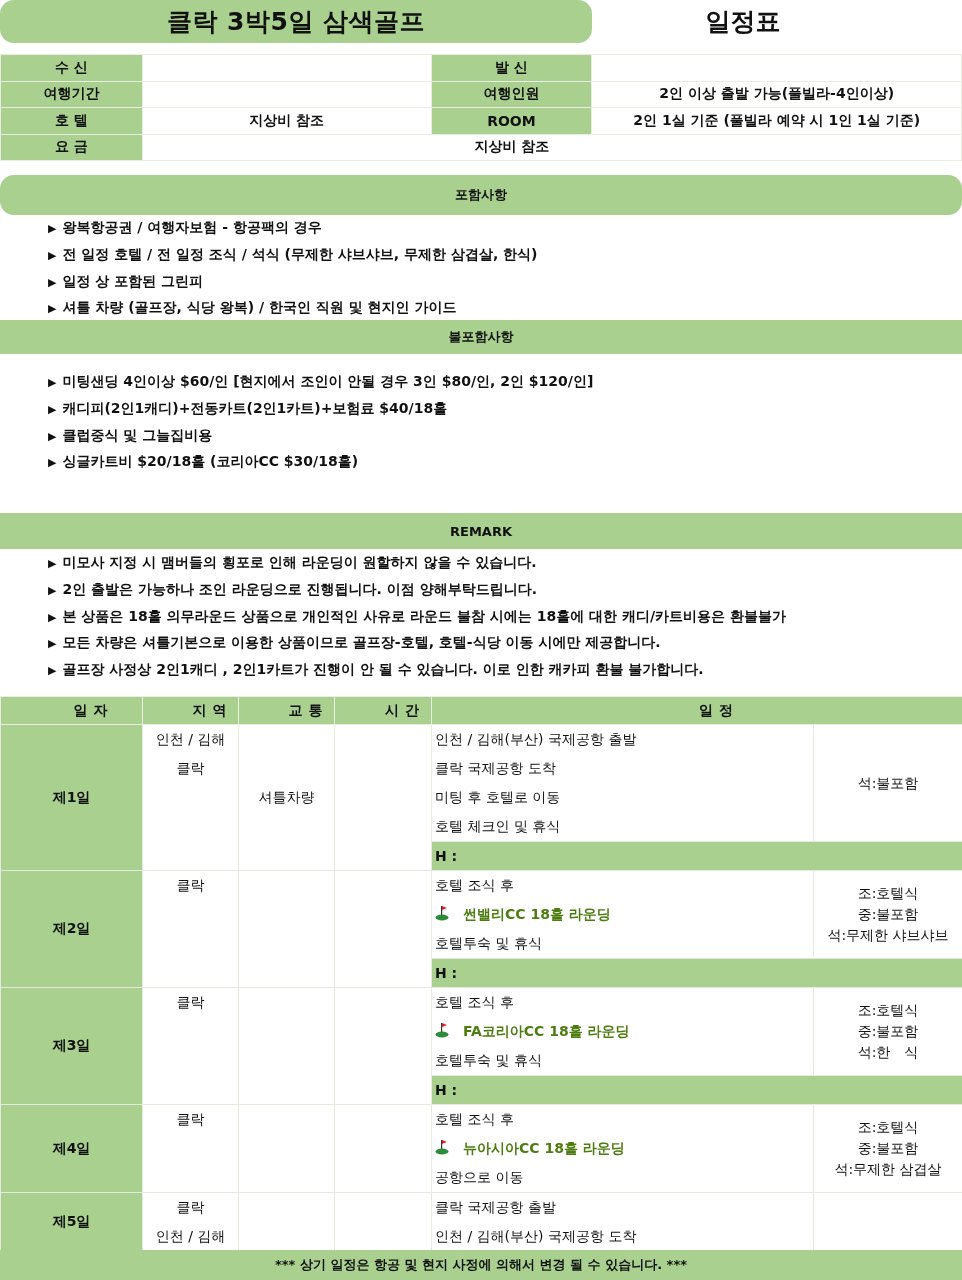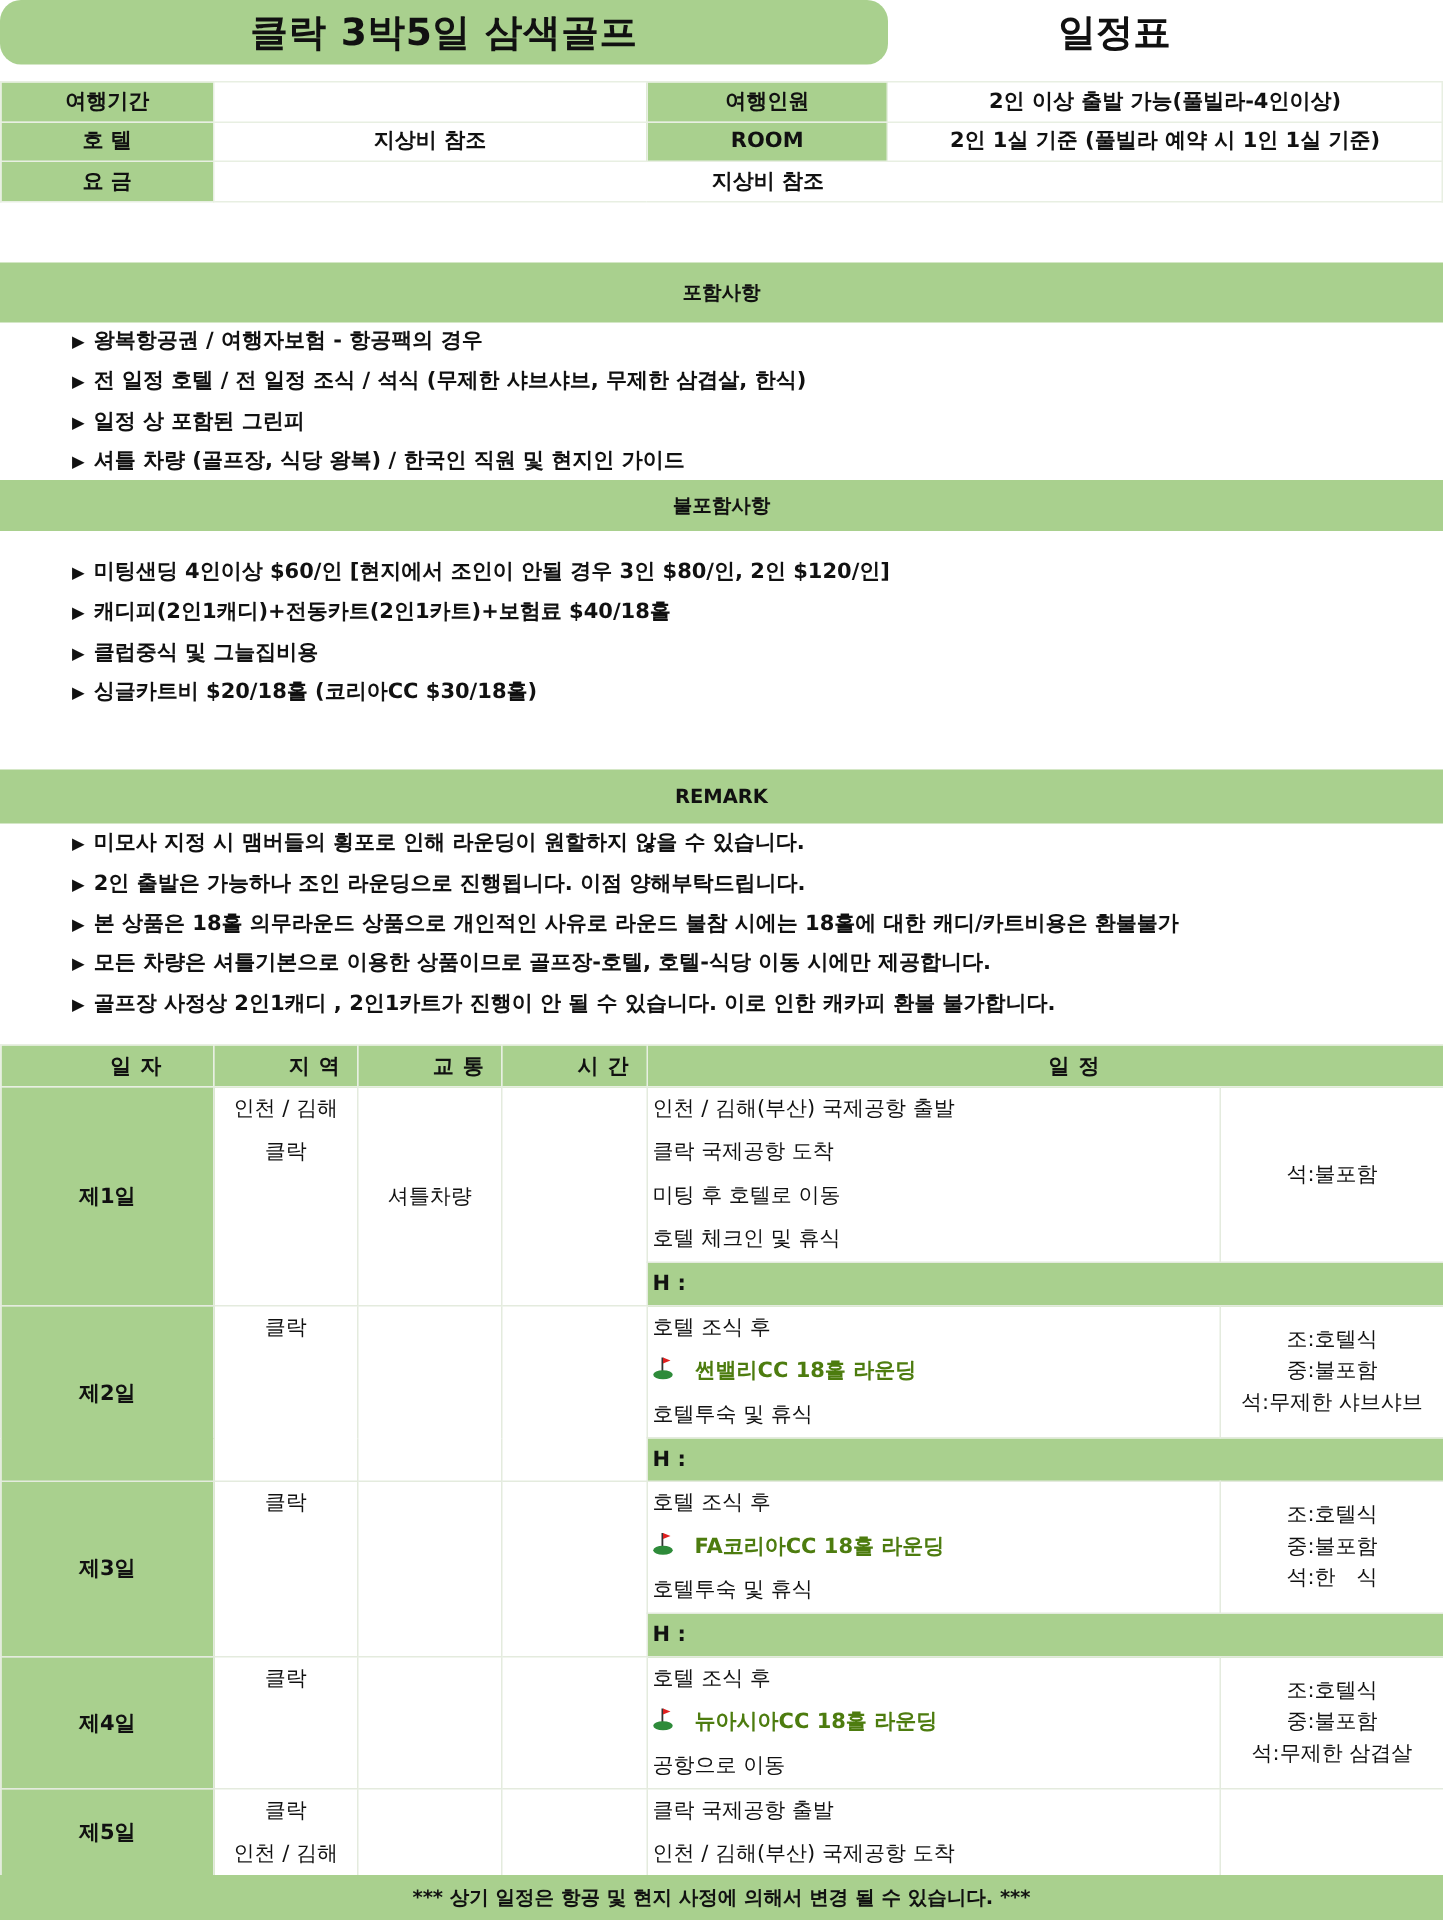--- a/index.html
+++ b/index.html
@@ -36,40 +36,46 @@
 <div class="abs title-right">일정표</div>
 
 <table class="abs info">
   <colgroup>
       <col style="width:142px">
       <col style="width:289px">
       <col style="width:161px">
       <col style="width:370px">
     </colgroup>
   <tbody>
+      <tr>
+    <td class="lbl">수 신</td>
+    <td></td>
+    <td class="lbl">발 신</td>
+    <td></td>
+  </tr>
   <tr>
     <td class="lbl">여행기간</td>
     <td></td>
     <td class="lbl">여행인원</td>
     <td>2인 이상 출발 가능(풀빌라-4인이상)</td>
   </tr>
   <tr>
     <td class="lbl">호 텔</td>
     <td>지상비 참조</td>
     <td class="lbl">ROOM</td>
     <td>2인 1실 기준 (풀빌라 예약 시 1인 1실 기준)</td>
   </tr>
   <tr>
     <td class="lbl">요 금</td>
     <td colspan="3" style="padding-right:80px">지상비 참조</td>
   </tr>
 </tbody>
   </table>
 
-<div class="abs sec-head g" style="top:175px;height:40px;">포함사항</div>
+<div class="abs sec-head g" style="top:175px;height:40px;border-radius:14px;">포함사항</div>
 <ul class="abs list" style="top:214px;">
   <li><span class="arrow">▶</span><span>왕복항공권 / 여행자보험 - 항공팩의 경우</span></li>
   <li><span class="arrow">▶</span><span>전 일정 호텔 / 전 일정 조식 / 석식 (무제한 샤브샤브, 무제한 삼겹살, 한식)</span></li>
   <li><span class="arrow">▶</span><span>일정 상 포함된 그린피</span></li>
   <li><span class="arrow">▶</span><span>셔틀 차량 (골프장, 식당 왕복) / 한국인 직원 및 현지인 가이드</span></li>
 </ul>
 
 <div class="abs sec-head g" style="top:320px;height:34px;">불포함사항</div>
 <ul class="abs list" style="top:368px;">
   <li><span class="arrow">▶</span><span>미팅샌딩 4인이상 $60/인 [현지에서 조인이 안될 경우 3인 $80/인, 2인 $120/인]</span></li>

